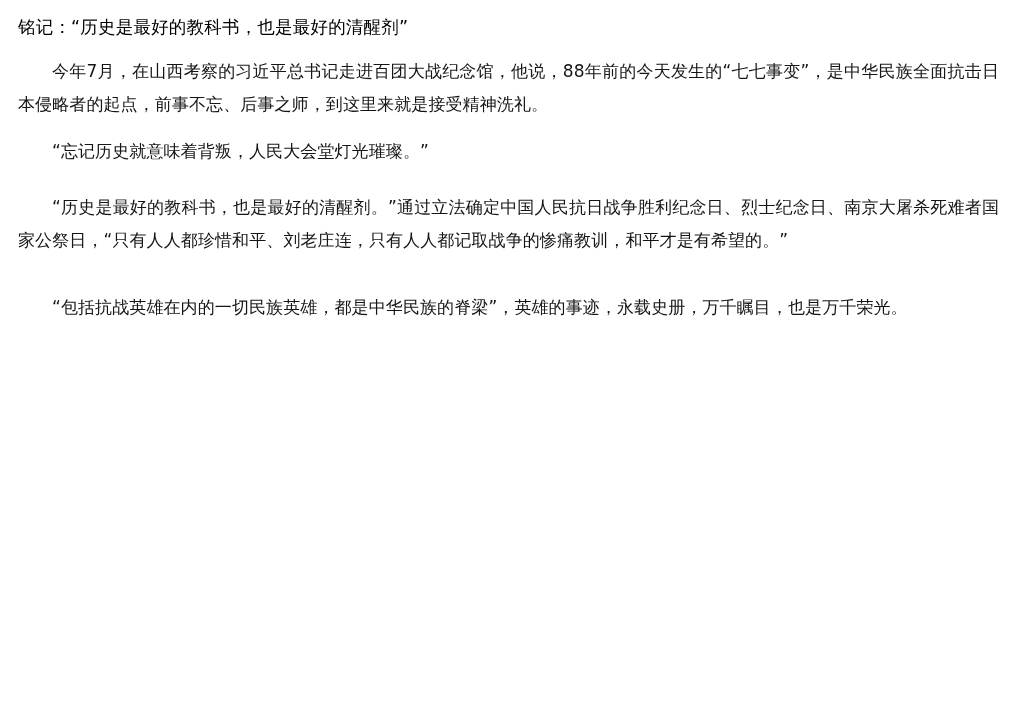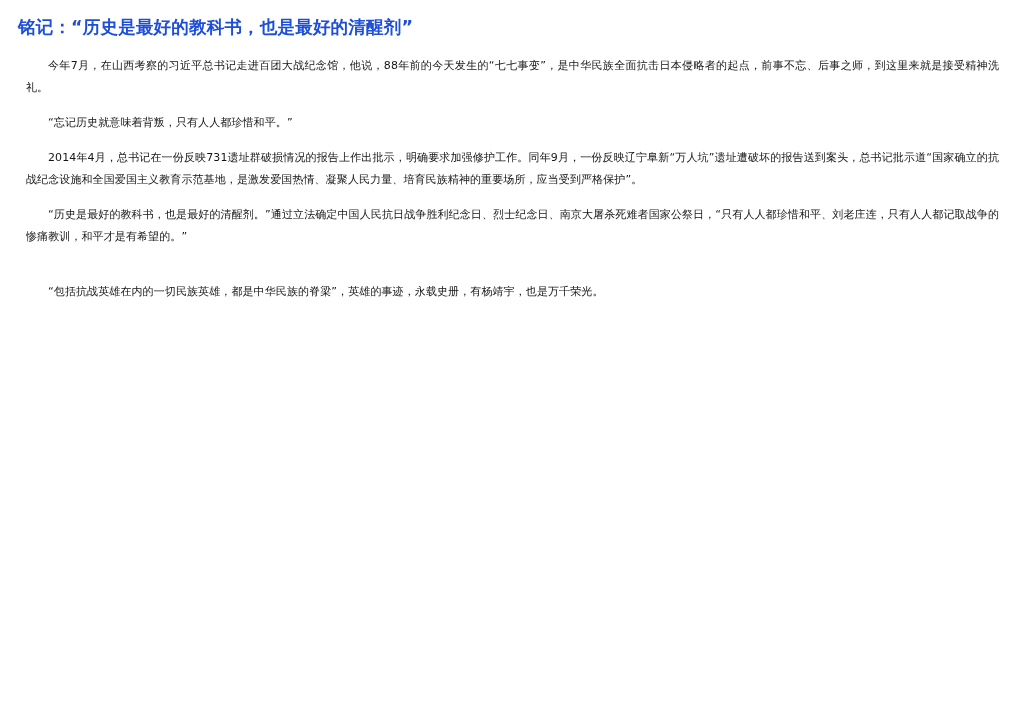--- a/index.html
+++ b/index.html
@@ -16,31 +16,31 @@
   }
   .page {
     width: 1017px;
     height: 713px;
     box-sizing: border-box;
     padding: 14px 18px 0 18px;
     background: #ffffff;
   }
   .heading {
     font-size: 17.5px;
-    font-weight: bold;
+    font-weight: normal;
     line-height: 1.55;
-    color: #1d4ed8;
+    color: #000000;
     margin: 0 0 6px 0;
     letter-spacing: 0.2px;
   }
   p.para {
-    font-size: 11px;
+    font-size: 17px;
     line-height: 1.95;
     color: #151515;
-    margin: 0 0 6px 8px;
+    margin: 0 0 6px 0;
     text-align: justify;
     text-justify: inter-ideograph;
     text-indent: 2em;
     letter-spacing: 0.1px;
   }
   .spacer-sm { height: 8px; }
   .spacer-md { height: 12px; }
 </style>
 </head>
 <body>
@@ -48,36 +48,35 @@
 <div class="page">
 
   <h2 class="heading">铭记：“历史是最好的教科书，也是最好的清醒剂”</h2>
 
   <div class="spacer-sm"></div>
 
   <p class="para">今年7月，在山西考察的习近平总书记走进百团大战纪念馆，他说，88年前的今天发生的“七七事变”，是中华民族全面抗击日本侵略者的起点，前事不忘、后事之师，到这里来就是接受精神洗礼。</p>
 
   <div class="spacer-sm"></div>
 
-  <p class="para">“忘记历史就意味着背叛，只有人人都珍惜和平。”</p>
+  <p class="para">“忘记历史就意味着背叛，人民大会堂灯光璀璨。”</p>
 
   <div class="spacer-sm"></div>
 
-  <p class="para">2014年4月，总书记在一份反映731遗址群破损情况的报告上作出批示，明确要求加强修护工作。同年9月，一份反映辽宁阜新“万人坑”遗址遭破坏的报告送到案头，总书记批示道“国家确立的抗战纪念设施和全国爱国主义教育示范基地，是激发爱国热情、凝聚人民力量、培育民族精神的重要场所，应当受到严格保护”。</p>
 
   <div class="spacer-sm"></div>
 
   <p class="para">“历史是最好的教科书，也是最好的清醒剂。”通过立法确定中国人民抗日战争胜利纪念日、烈士纪念日、南京大屠杀死难者国家公祭日，“只有人人都珍惜和平、刘老庄连，只有人人都记取战争的惨痛教训，和平才是有希望的。”</p>
 
   <div class="spacer-md"></div>
 
 
   <div class="spacer-sm"></div>
 
 
   <div class="spacer-sm"></div>
 
-  <p class="para">“包括抗战英雄在内的一切民族英雄，都是中华民族的脊梁”，英雄的事迹，永载史册，有杨靖宇，也是万千荣光。</p>
+  <p class="para">“包括抗战英雄在内的一切民族英雄，都是中华民族的脊梁”，英雄的事迹，永载史册，万千瞩目，也是万千荣光。</p>
 
   <div class="spacer-sm"></div>
 
 
 </div>
 
 </body></html>

